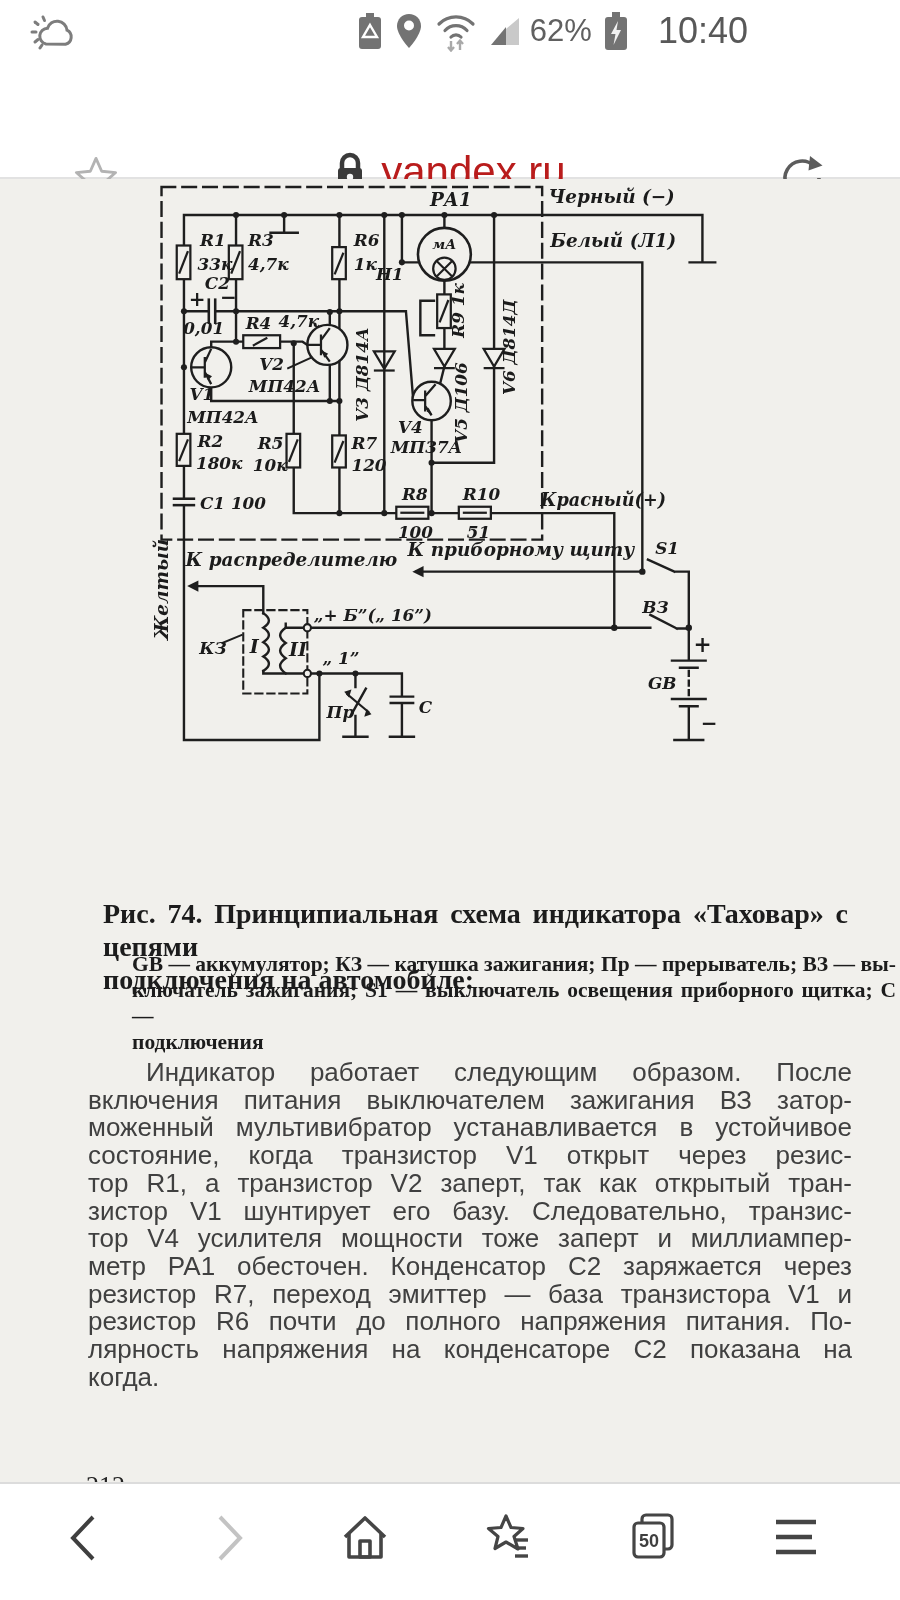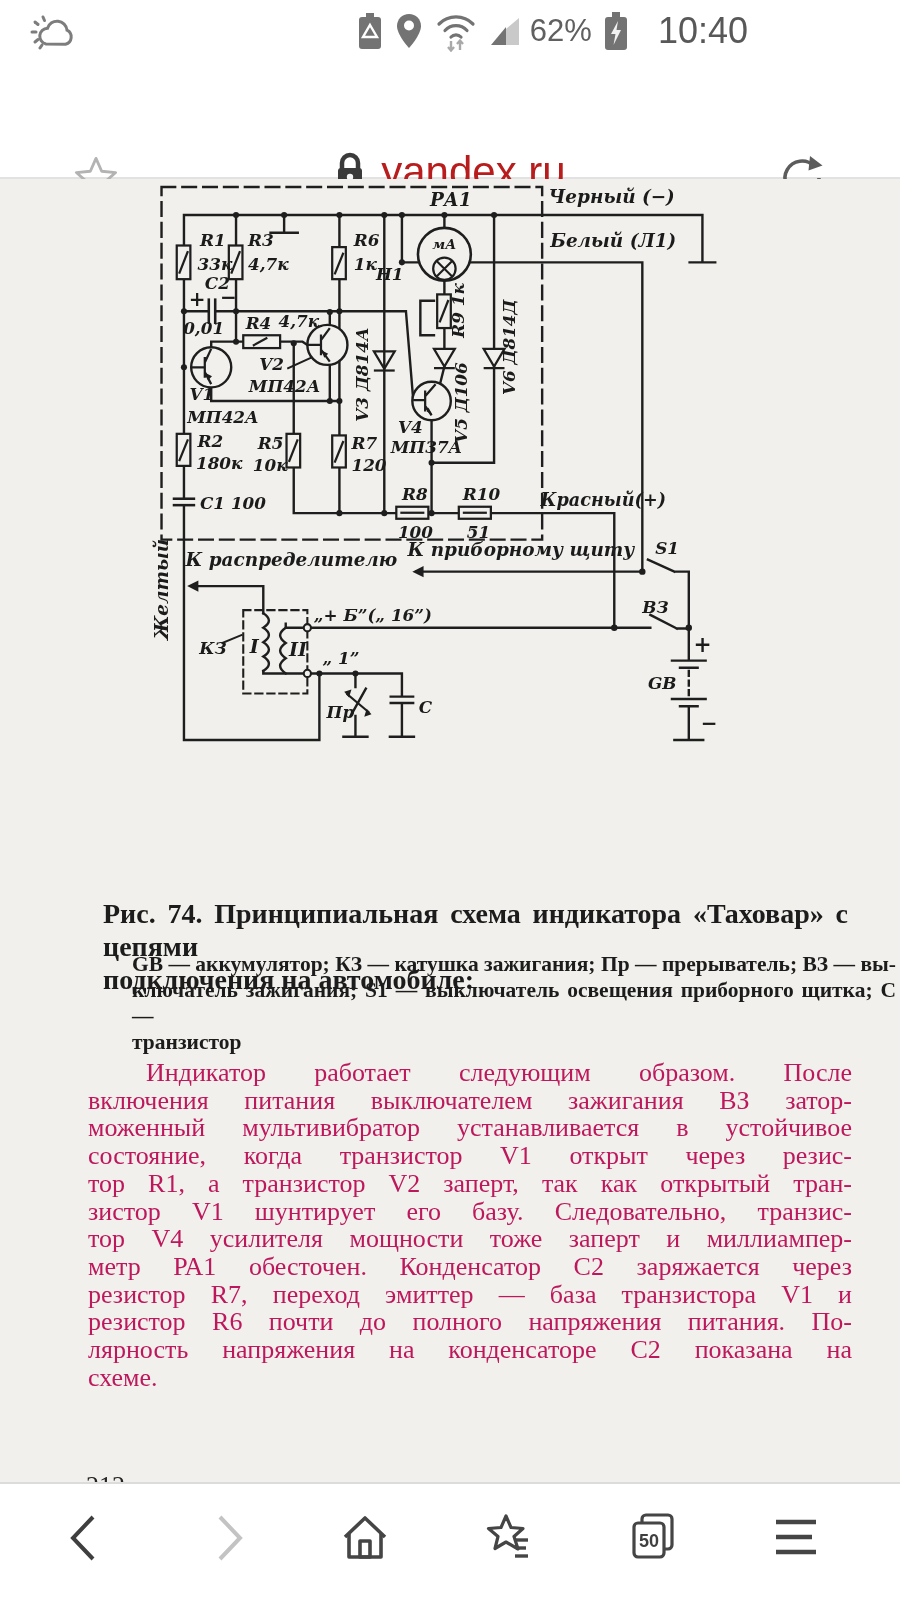--- a/index.html
+++ b/index.html
@@ -20,21 +20,21 @@
   .addr-refresh{position:absolute;right:72px;top:90px;}
   
   .page{position:absolute;top:179px;left:0;width:900px;height:1303px;background:#f1f0ec;color:#1d1d1d;}
   .schematic{position:absolute;top:0;left:0;}
   .sch-text{font-family:"DejaVu Serif",serif;font-style:italic;font-weight:bold;fill:#1b1b1b;}
   .caption{position:absolute;left:103px;top:718px;width:745px;
            font-family:"Liberation Serif",serif;font-weight:bold;font-size:28px;line-height:33px;color:#1c1c1c;}
   .legend{position:absolute;left:88px;top:772px;width:764px;
           font-family:Liberation Serif, serif;font-weight:bold;font-size:21.5px;line-height:26px;color:#1c1c1c;margin-left:44px;}
   .para{position:absolute;left:88px;top:880px;width:764px;
-        font-family:Liberation Serif, serif;font-size:26px;line-height:27.7px;color:#be185d;}
+        font-family:Liberation Sans, sans-serif;font-size:26px;line-height:27.7px;color:#404040;}
   .jlast{text-align:justify;text-align-last:justify;}
   .indent{ text-indent:58px;}
   .pagenum{position:absolute;left:86px;top:1292px;font-family:"Liberation Serif",serif;font-size:26px;color:#222;}
   
   .nav-bar{position:absolute;top:1482px;left:0;width:900px;height:118px;background:#fff;
            border-top:2px solid #dcdcdc;box-sizing:border-box;padding-left:45px;}
   .nav-ic{position:absolute;top:26px;width:56px;height:56px;}
 </style>
 </head>
 <body>
@@ -350,36 +350,36 @@
   </svg>
 
   <div class="caption">
     <div class="jlast">Рис. 74. Принципиальная схема индикатора «Таховар» с цепями</div>
     <div>подключения на автомобиле:</div>
   </div>
 
   <div class="legend">
     <div class="jlast">GB — аккумулятор;  КЗ — катушка зажигания;  Пр — прерыватель;  ВЗ — вы-</div>
     <div class="jlast">ключатель зажигания;  S1 — выключатель освещения приборного щитка;  С —</div>
-    <div>транзистор</div>
+    <div>подключения</div>
   </div>
 
   <div class="para">
     <div class="jlast indent">Индикатор работает следующим образом. После</div>
     <div class="jlast">включения питания выключателем зажигания ВЗ затор-</div>
     <div class="jlast">моженный мультивибратор устанавливается в устойчивое</div>
     <div class="jlast">состояние, когда транзистор V1 открыт через резис-</div>
     <div class="jlast">тор R1, а транзистор V2 заперт, так как открытый тран-</div>
     <div class="jlast">зистор V1 шунтирует его базу. Следовательно, транзис-</div>
     <div class="jlast">тор V4 усилителя мощности тоже заперт и миллиампер-</div>
     <div class="jlast">метр РА1 обесточен. Конденсатор С2 заряжается через</div>
     <div class="jlast">резистор R7, переход эмиттер — база транзистора V1 и</div>
     <div class="jlast">резистор R6 почти до полного напряжения питания. По-</div>
     <div class="jlast">лярность напряжения на конденсаторе С2 показана на</div>
-    <div>схеме.</div>
+    <div>когда.</div>
   </div>
 
   <div class="pagenum">212</div>
 </div>
 
 <div class="nav-bar">
   <svg class="nav-ic" style="left:59px" viewBox="0 0 56 56">
     <polyline points="34,7 14,28 34,49" fill="none" stroke="#3f3f3f" stroke-width="4"></polyline>
   </svg>
   <svg class="nav-ic" style="left:198px" viewBox="0 0 56 56">

